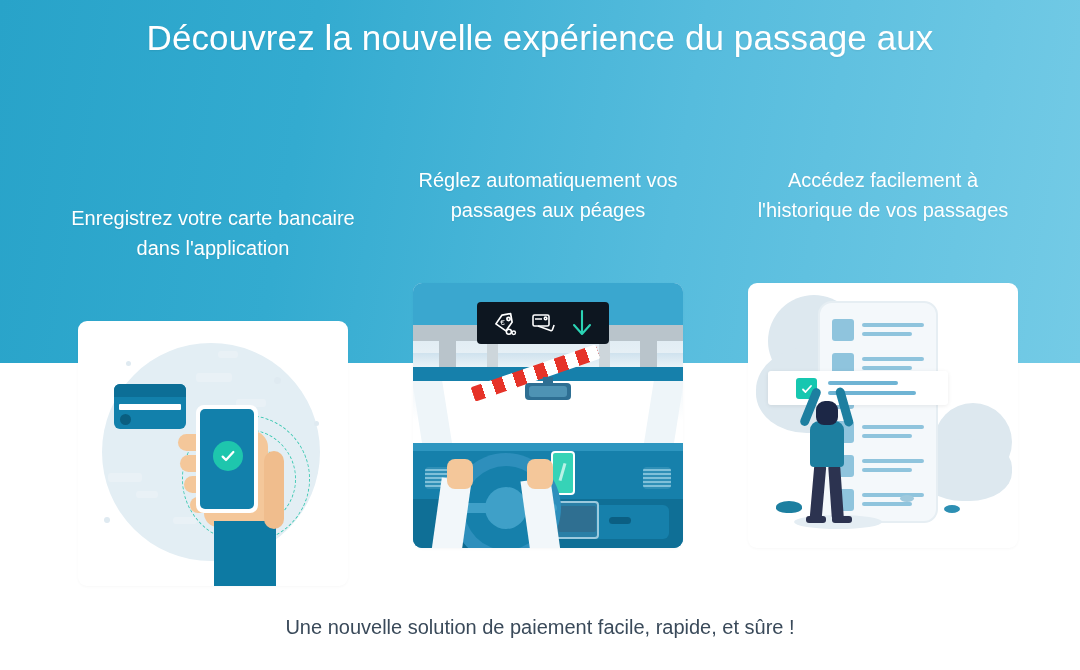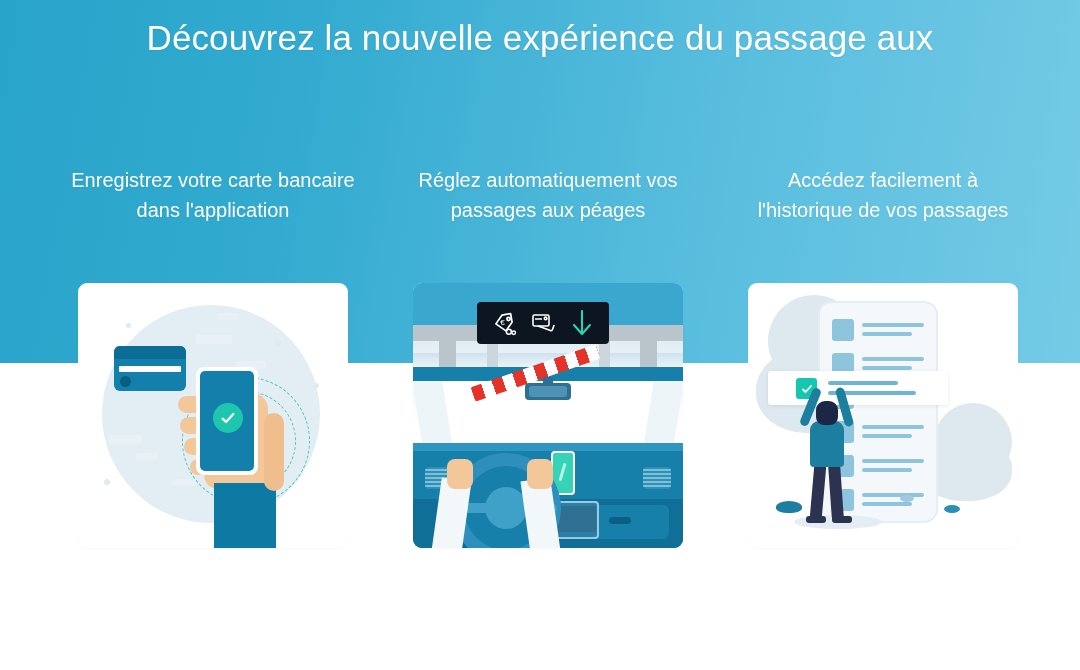--- a/index.html
+++ b/index.html
@@ -23,21 +23,21 @@
     text-align: center; color: #ffffff;
     font-size: 35px; line-height: 47px; font-weight: 400;
     letter-spacing: 0.1px;
     text-shadow: 0 1px 2px rgba(0,0,0,0.07);
   }
   .hero-title .l2 { display: block; }
 
   
   .cols { position: absolute; left: 0; top: 165px; width: 1080px; height: 400px; }
   .col { position: absolute; top: 0; width: 300px; }
-  .col-1 { left: 63px; }
+  .col-1 { left: 63px; margin-top: 38px; }
   .col-2 { left: 398px; }
   .col-3 { left: 733px; }
 
   .col-heading {
     text-align: center; color: #ffffff;
     font-size: 20px; line-height: 30px; font-weight: 400;
     text-shadow: 0 1px 2px rgba(0,0,0,0.06);
     padding: 0 6px;
   }
 
@@ -416,14 +416,15 @@
           <div class="arm arm-l"></div>
           <div class="arm arm-r"></div>
           <div class="hand2 h2-l"></div>
           <div class="hand2 h2-r"></div>
         </div>
       </div>
     </div>
 
   </div>
 
+  <div class="footer">Une nouvelle solution de paiement facile, rapide, et sûre !</div>
 
 </div>
 
 </body></html>

